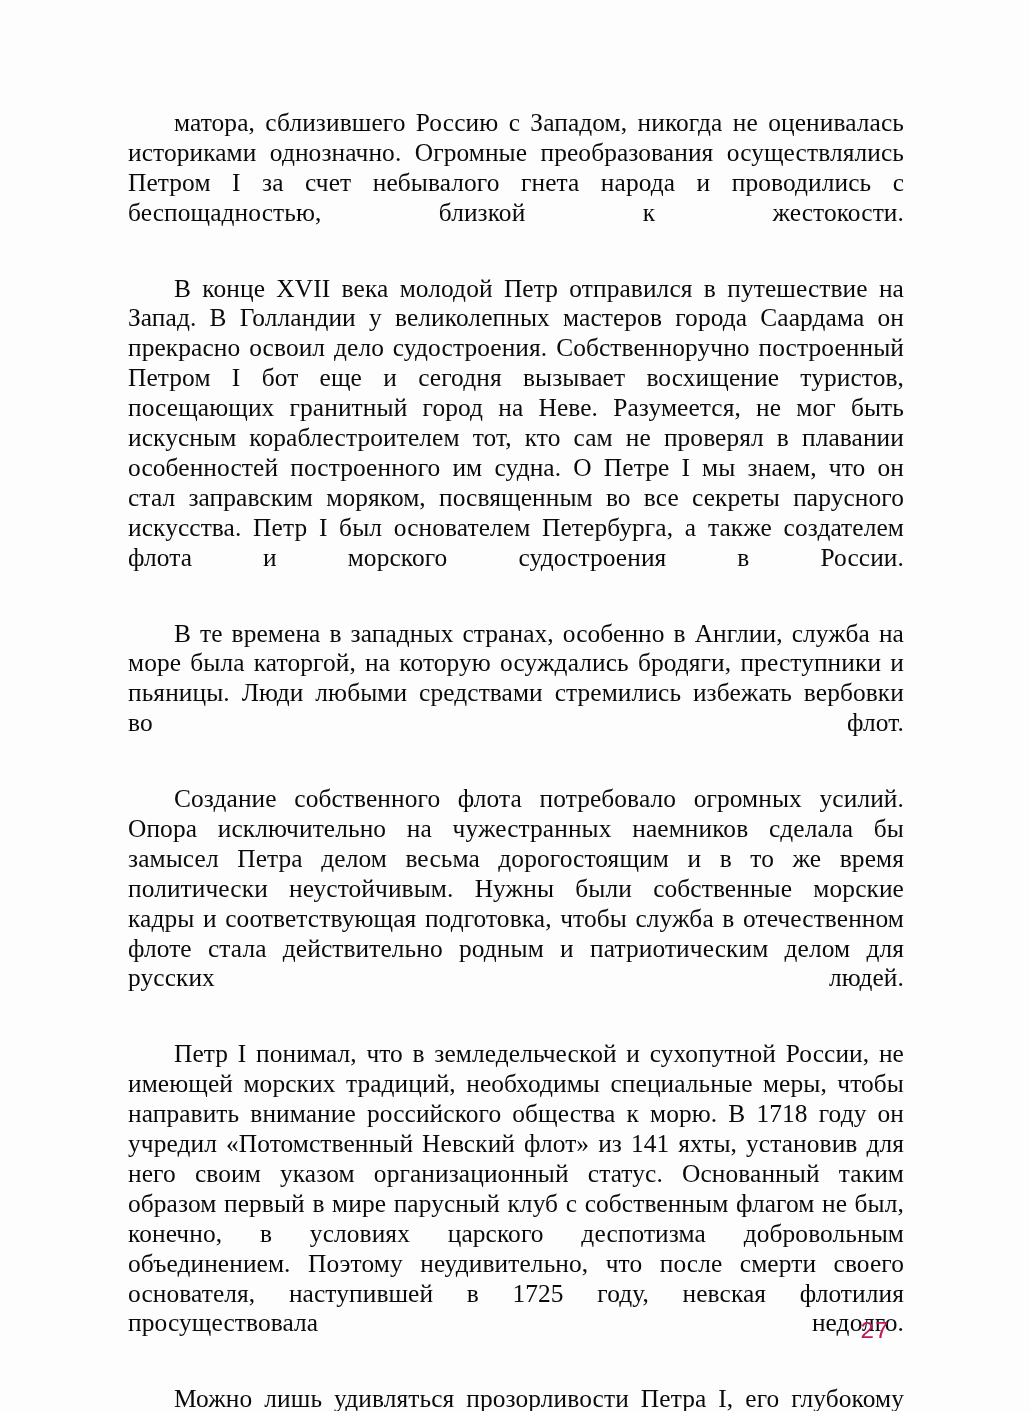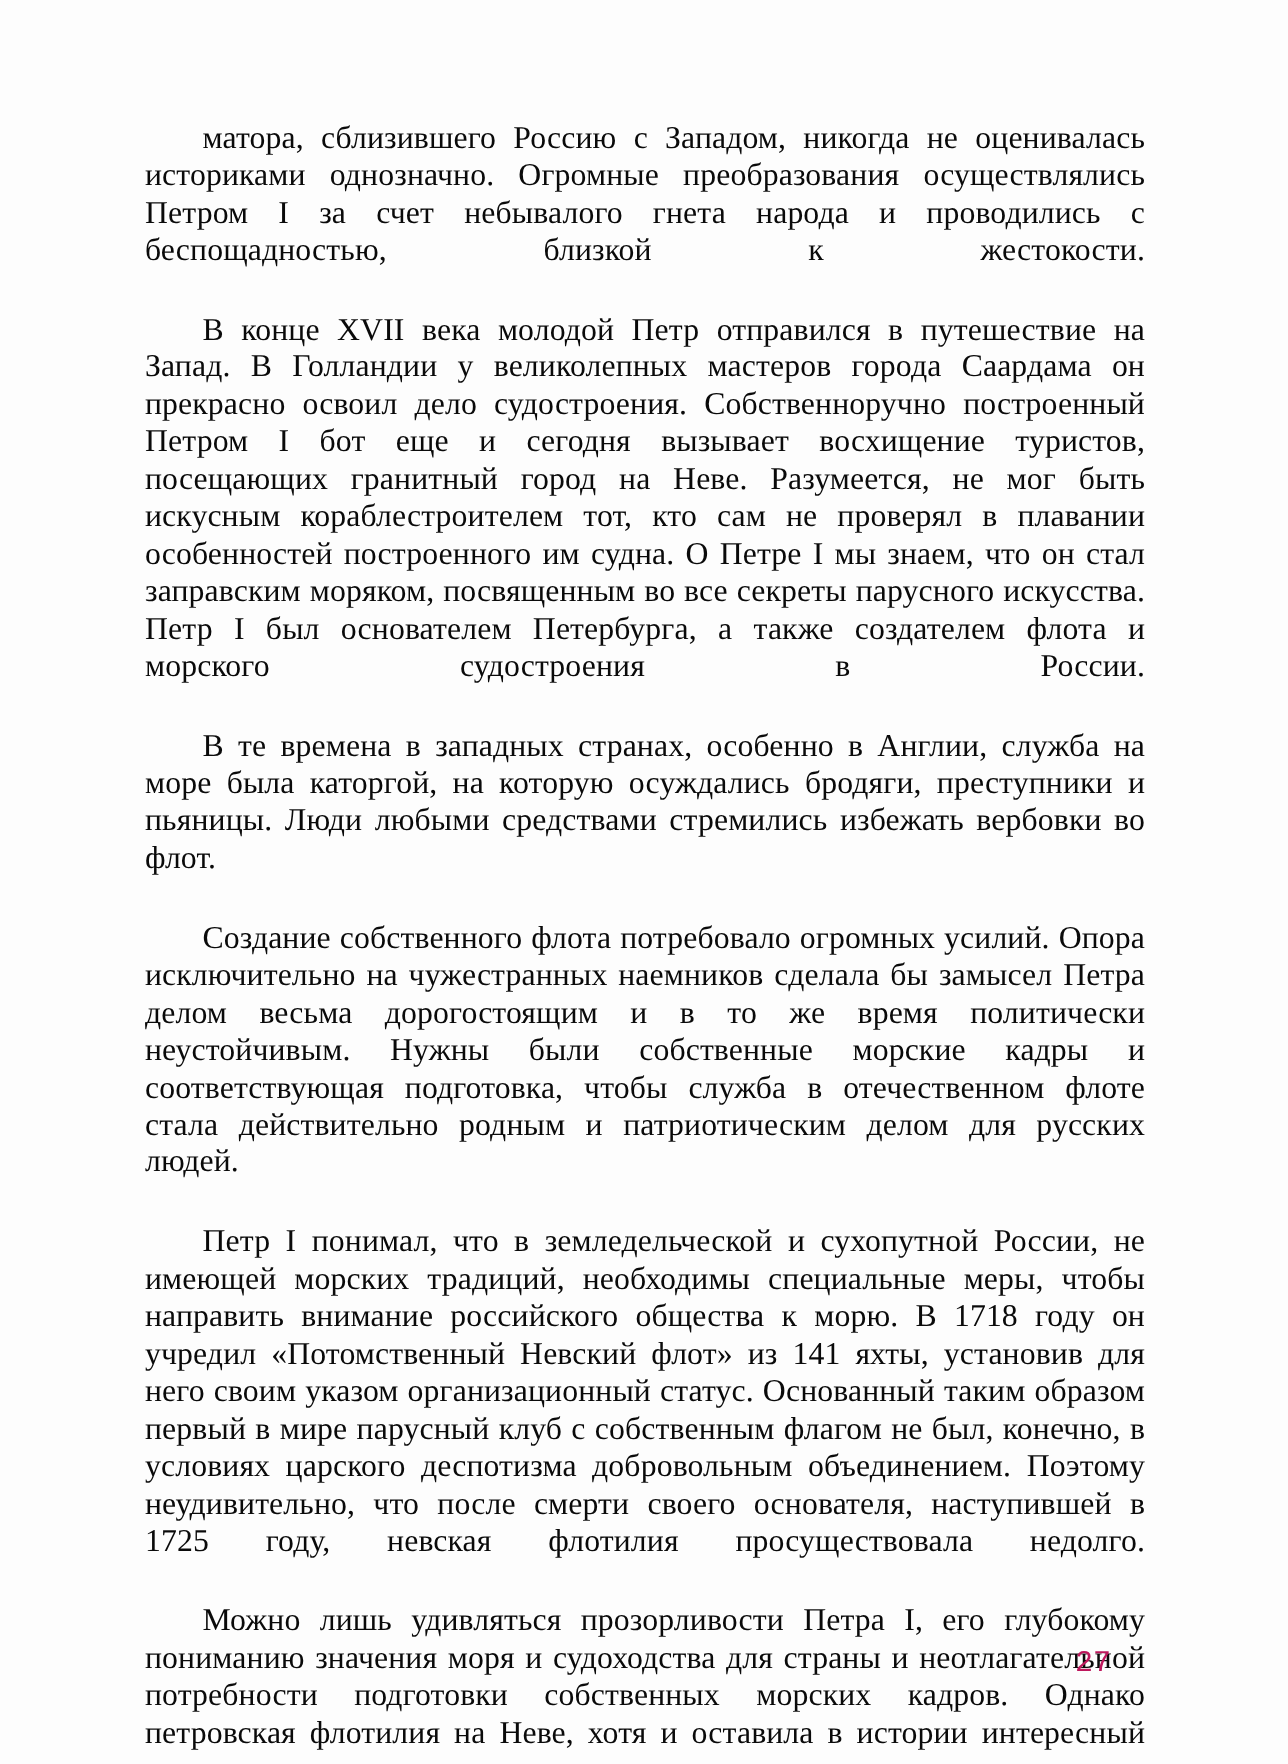--- a/index.html
+++ b/index.html
@@ -26,21 +26,21 @@
   }
 
   .text-block {
     position: absolute;
     left: 112px;
     top: 92px;
     width: 808px;
   }
 
   .para {
-    margin: 4px;
+    margin: 16px;
     text-align: justify;
     text-justify: inter-word;
     text-indent: 46px;
     font-size: 25.4px;
     line-height: 29.9px;
     letter-spacing: 0.1px;
     word-spacing: 0.4px;
     color: #0a0a0a;
     -webkit-font-smoothing: none;
   }

